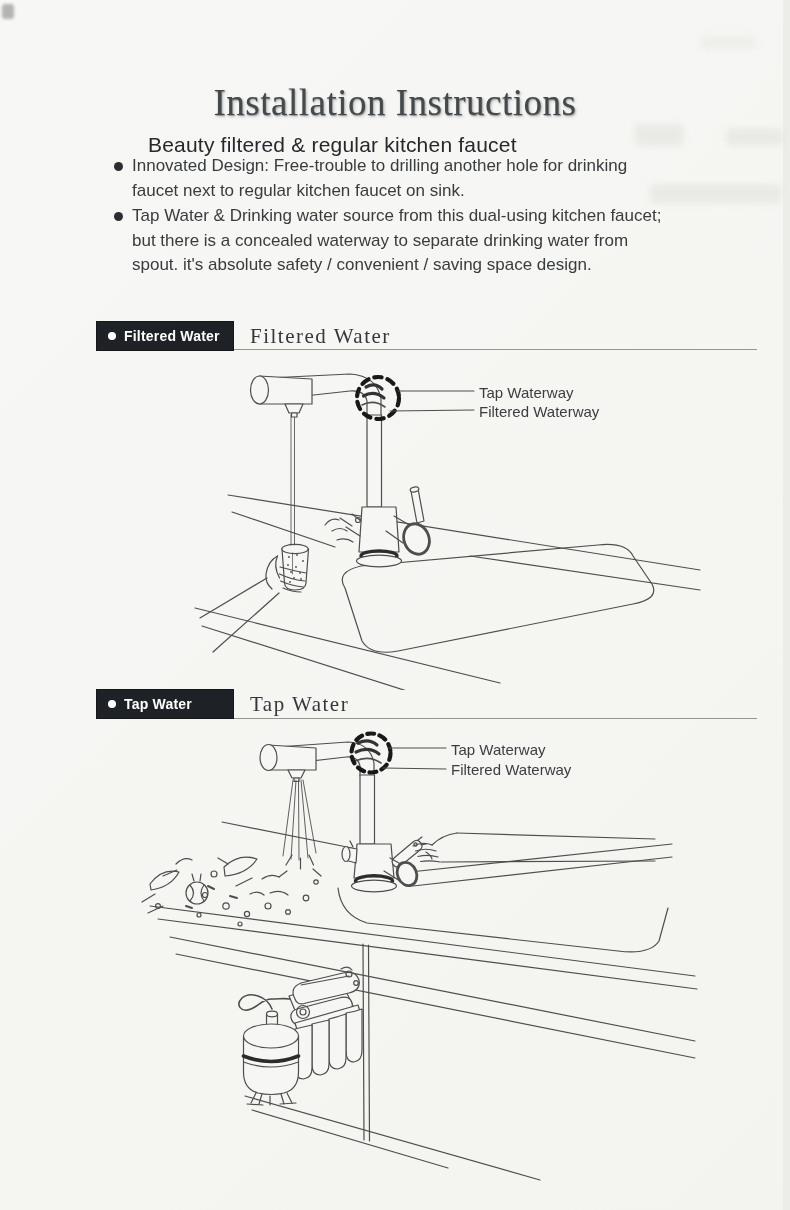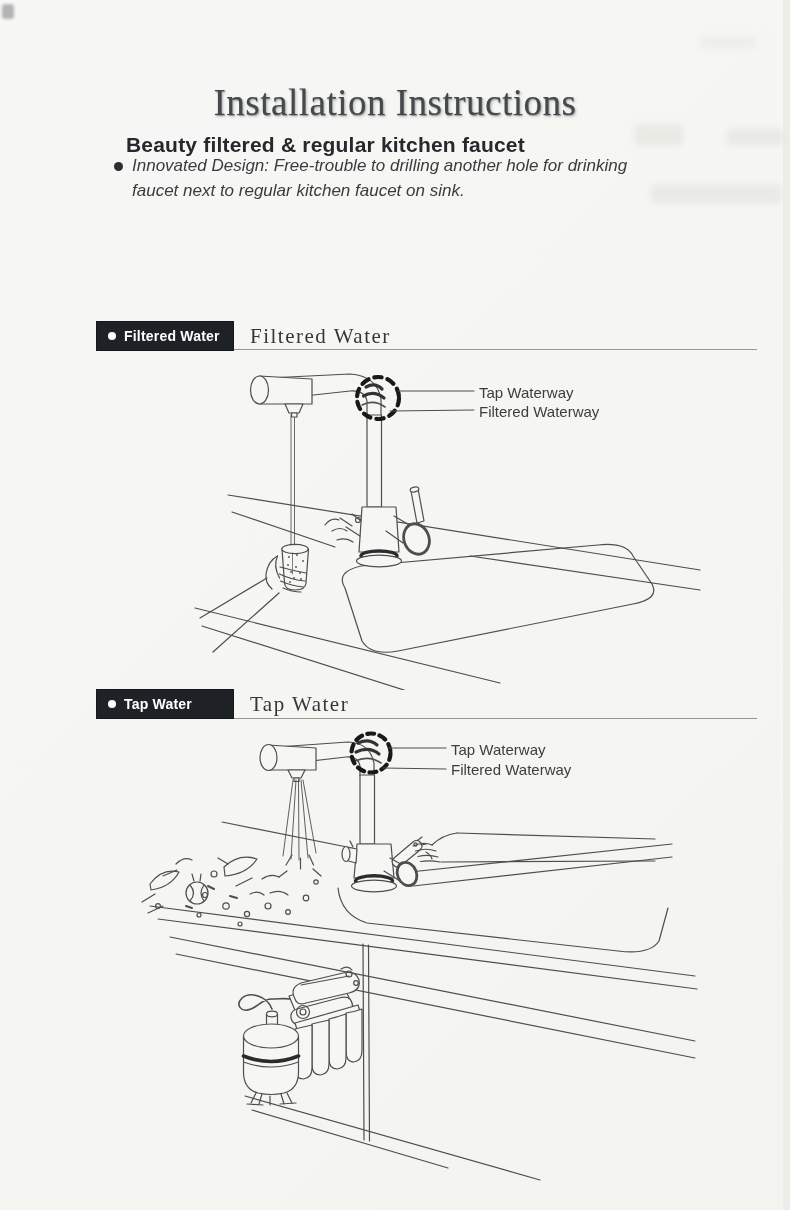--- a/index.html
+++ b/index.html
@@ -10,24 +10,24 @@
     color:#3a3d3f;
   }
   .page{position:absolute;inset:0;background:linear-gradient(135deg,#f7f7f5 0%,#f5f5f2 60%,#f3f3f0 100%);padding-left:22px;}
   .title{
     position:absolute;left:0;top:56px;width:100%;text-align:center;
     font-family:"Liberation Serif", serif;font-size:37px;font-weight:400;
     color:#45494c;letter-spacing:.5px;
     text-shadow:.6px .6px 1.2px rgba(70,75,80,.55), 1.8px 1.8px 3px rgba(120,125,130,.30);
   }
   .subtitle{
-    position:absolute;left:126px;top:116px;
-    font-size:21px;font-weight:bold;color:#25292c;letter-spacing:.2px;
-  }
-  .bullets{position:absolute;left:114px;top:154px;width:552px;font-style:italic;}
+    position:absolute;left:148px;top:116px;
+    font-size:21px;font-weight:normal;color:#25292c;letter-spacing:.2px;
+  }
+  .bullets{position:absolute;left:114px;top:154px;width:552px;}
   .bullet-item{display:flex;margin-bottom:1px;}
   .bullet-dot{flex:0 0 auto;width:9px;height:9px;border-radius:50%;background:#2a2e31;margin:8px 9px 0 0;}
   .bullet-text{font-size:17px;line-height:24.5px;color:#393c3e;}
   .tag{
     position:absolute;left:97px;width:136px;height:28px;
     background:#1e2226;color:#fff;display:flex;align-items:center;
     box-shadow:0 0 0 1px #15181b;
   }
   .tag-dot{width:8px;height:8px;border-radius:50%;background:#fff;margin:0 8px 0 11px;}
   .tag-label{font-size:14px;font-weight:bold;letter-spacing:.2px;}
@@ -56,20 +56,24 @@
   <div class="artifact" style="left:726px;top:128px;width:58px;height:18px"></div>
   <div class="artifact" style="left:700px;top:36px;width:56px;height:13px;opacity:.5"></div>
 
   <h1 class="title">Installation Instructions</h1>
   <h2 class="subtitle">Beauty filtered &amp; regular kitchen faucet</h2>
 
   <div class="bullets">
     <div class="bullet-item">
       <span class="bullet-dot"></span>
       <span class="bullet-text">Innovated Design: Free-trouble to drilling another hole for drinking faucet next to regular kitchen faucet on sink.</span>
+    </div>
+    <div class="bullet-item">
+      <span class="bullet-dot"></span>
+      <span class="bullet-text">Tap Water &amp; Drinking water source from this dual-using kitchen faucet; but there is a concealed waterway to separate drinking water from spout. it's absolute safety / convenient / saving space design.</span>
     </div>
   </div>
 
   <div class="rule" style="top:349px"></div>
   <div class="tag" style="top:322px">
     <span class="tag-dot"></span>
     <span class="tag-label">Filtered Water</span>
   </div>
   <div class="sec-heading" style="top:324px">Filtered Water</div>
 

